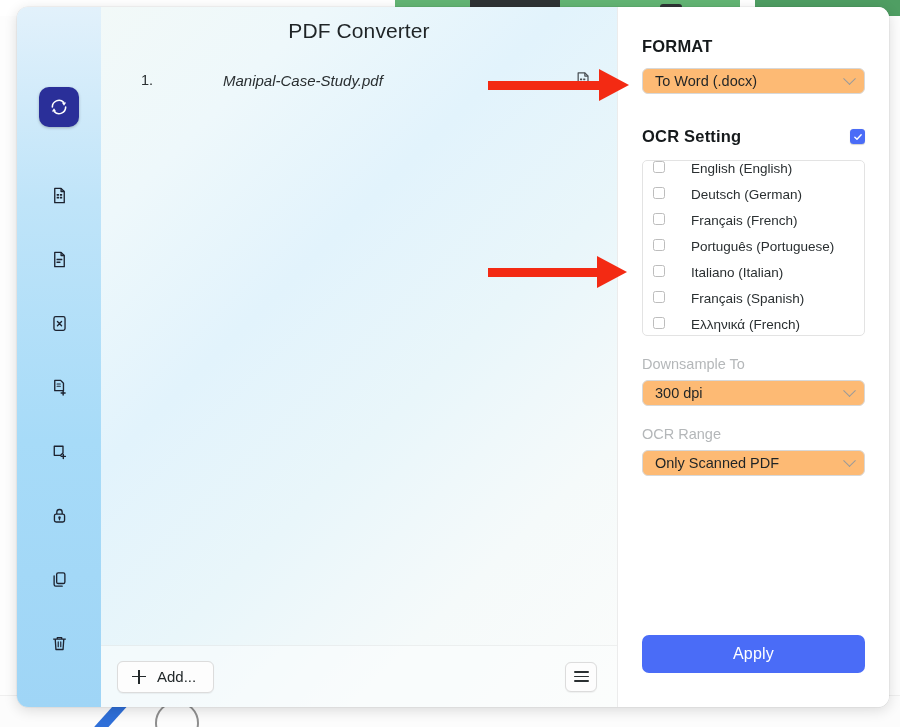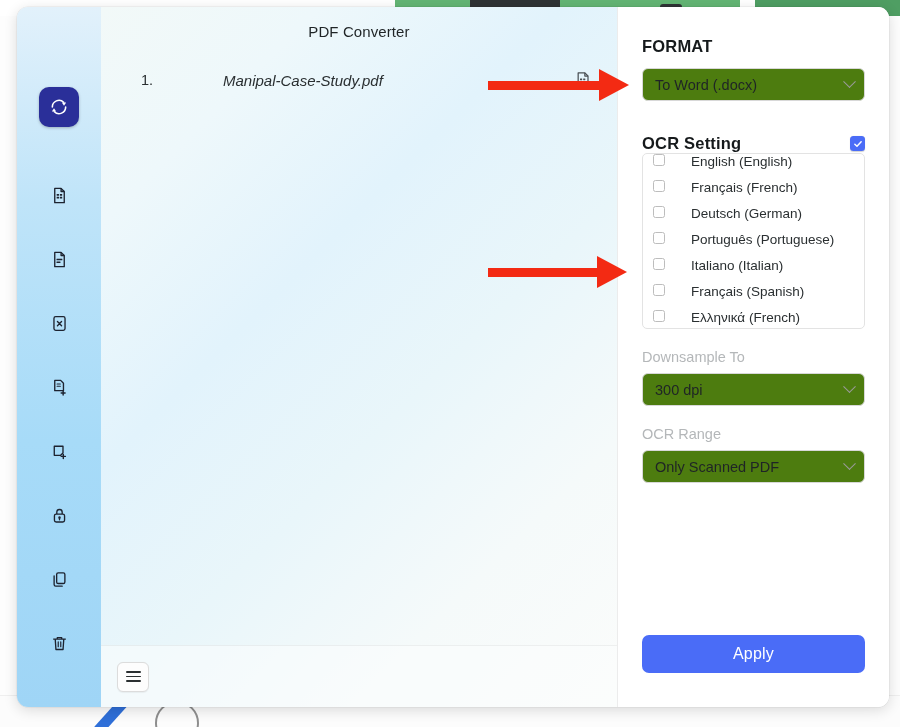--- a/index.html
+++ b/index.html
@@ -130,21 +130,21 @@
   }
   .titlebar {
     height: 48px;
     display: flex;
     align-items: center;
     justify-content: center;
     position: relative;
     flex-shrink: 0;
   }
   .title-text {
-    font-size: 15px;
+    font-size: 21px;
     color: #1f2426;
     letter-spacing: 0.1px;
   }
 
   .file-list { flex: 1; padding-top: 8px; overflow: hidden; }
   .file-row {
     display: flex;
     align-items: center;
     height: 34px;
     padding: 0 24px 0 0;
@@ -224,45 +224,46 @@
   }
   .panel-h {
     font-size: 16.5px;
     font-weight: bold;
     color: #161a1c;
     letter-spacing: 0.2px;
   }
   .panel-h.format { margin-bottom: 12px; }
 
   .select-box {
-    height: 33px;
+    height: 26px;
     width: 100%;
     border: 1px solid #d8d8d8;
     border-radius: 6px;
-    background: #4d7c0f;
+    background: #fdba74;
     display: flex;
     align-items: center;
     padding: 0 10px 0 12px;
     font-size: 14.5px;
     color: #1f2426;
     cursor: pointer;
     justify-content: space-between;
   }
   .chev {
     width: 9px; height: 9px; flex-shrink: 0;
     border-right: 1.4px solid #9a9a9a;
     border-bottom: 1.4px solid #9a9a9a;
     transform: rotate(45deg) translate(-2px, -2px);
   }
 
   .ocr-head {
     display: flex;
     align-items: center;
     justify-content: space-between;
     margin-top: 33px;
+    margin-bottom: 14px;
   }
   .cb-on {
     width: 15px; height: 15px;
     background: #4a6cf7;
     border-radius: 3.5px;
     display: flex; align-items: center; justify-content: center;
     cursor: pointer;
     box-shadow: 0 0.5px 1px rgba(0,0,0,0.18);
   }
   .cb-on svg { display: block; }
@@ -478,20 +479,24 @@
               <rect x="8.4" y="10.2" width="2.6" height="2" rx="0.4" fill="#4a5055"></rect>
               <rect x="12.2" y="10.2" width="2.6" height="2" rx="0.4" fill="#4a5055"></rect>
               <rect x="8.4" y="13.6" width="2.6" height="2" rx="0.4" fill="#4a5055"></rect>
               <rect x="12.2" y="13.6" width="2.6" height="2" rx="0.4" fill="#4a5055"></rect>
             </svg>
           </span>
         </div>
       </div>
 
       <div class="center-footer">
+        <div class="add-btn">
+          <span class="plus-ic"></span>
+          <span>Add...</span>
+        </div>
         <div class="list-mode-btn">
           <span class="burger">
             <i></i>
               <i></i>
               <i></i>
           </span>
         </div>
       </div>
 
     </div>
@@ -515,25 +520,25 @@
       </div>
 
 
       <div class="lang-list">
         <div class="lang-row">
           <span class="cb-off"></span>
           <span class="lang-text">English (English)</span>
         </div>
         <div class="lang-row">
           <span class="cb-off"></span>
+          <span class="lang-text">Deutsch (German)</span>
+        </div>
+        <div class="lang-row">
+          <span class="cb-off"></span>
           <span class="lang-text">Français (French)</span>
-        </div>
-        <div class="lang-row">
-          <span class="cb-off"></span>
-          <span class="lang-text">Deutsch (German)</span>
         </div>
         <div class="lang-row">
           <span class="cb-off"></span>
           <span class="lang-text">Português (Portuguese)</span>
         </div>
         <div class="lang-row">
           <span class="cb-off"></span>
           <span class="lang-text">Italiano (Italian)</span>
         </div>
         <div class="lang-row">

